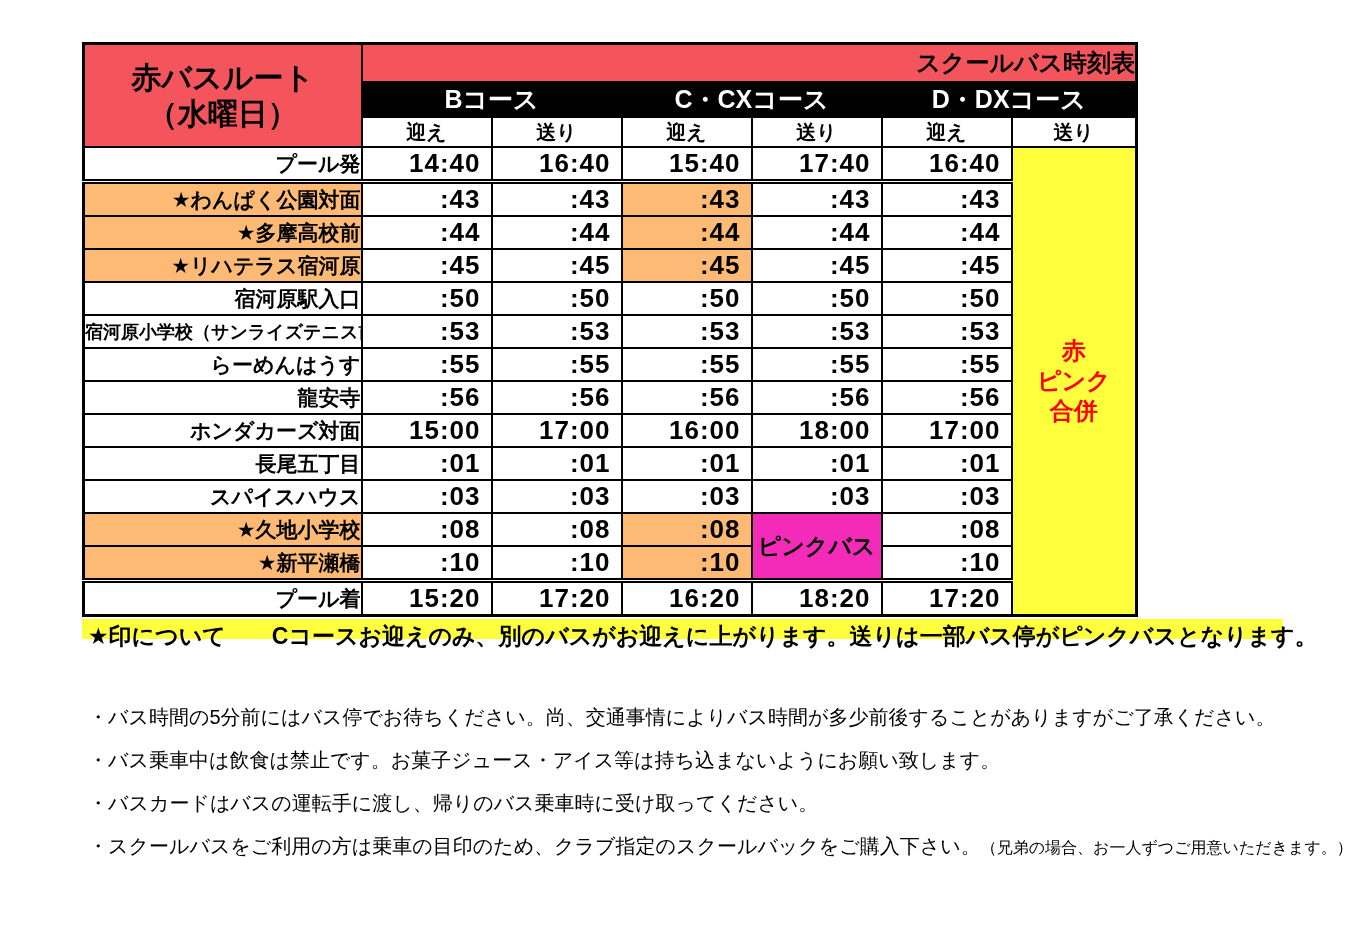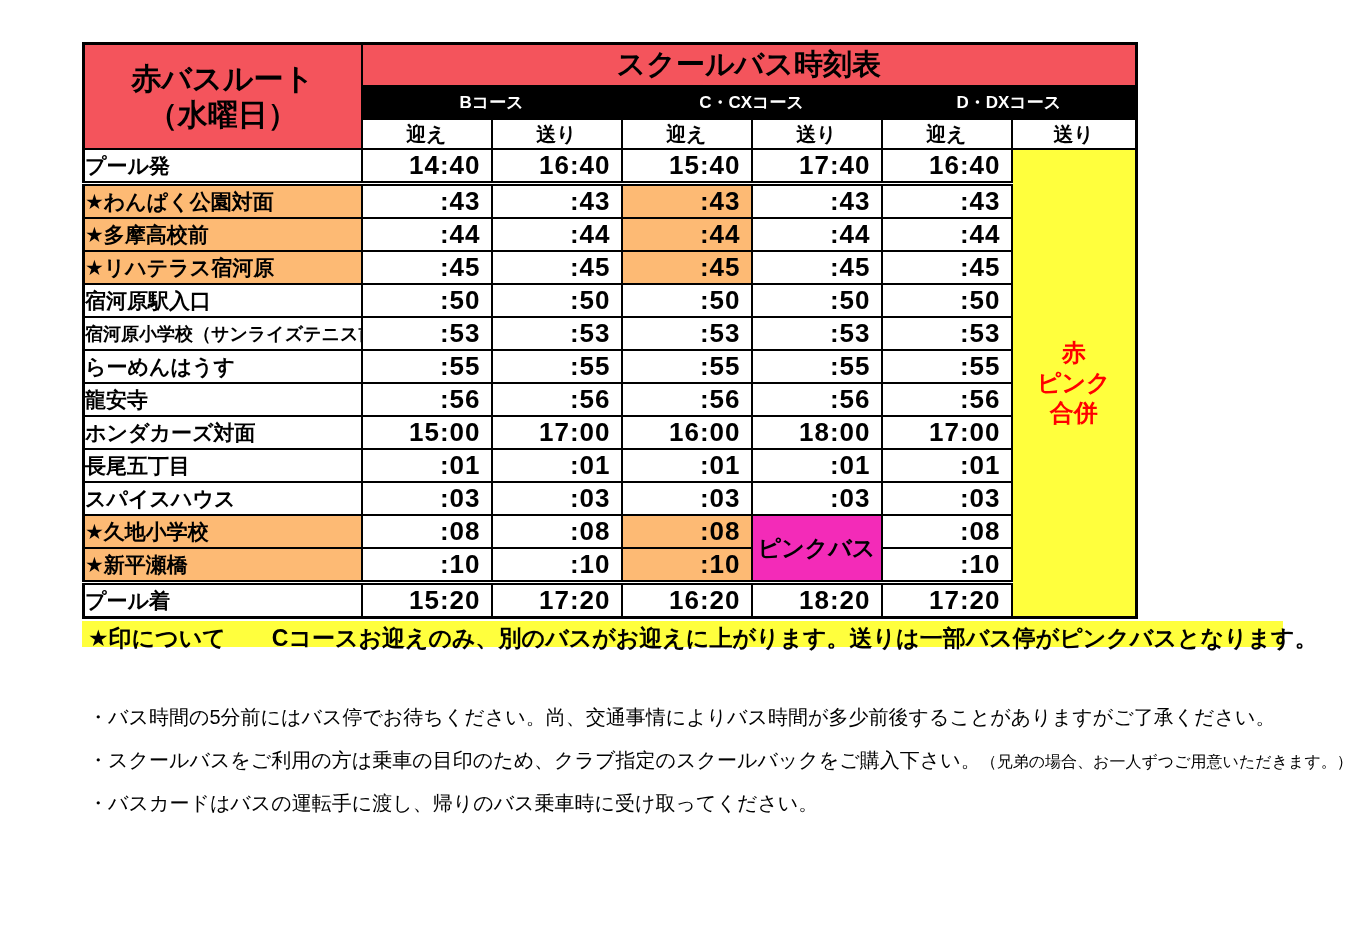--- a/index.html
+++ b/index.html
@@ -4,34 +4,34 @@
 <style>
   html,body{margin:0;padding:0;}
   body{
     width:1365px;height:942px;background:#ffffff;position:relative;
     font-family:"Liberation Sans","DejaVu Sans",sans-serif;color:#000;
   }
   .table-wrap{position:absolute;left:82px;top:42px;}
   table{border-collapse:collapse;border:3px solid #000;table-layout:fixed;width:1053px;}
   td{border:2px solid #000;padding:0;overflow:hidden;white-space:nowrap;}
   .route-cell{background:#F4545C;font-size:30px;font-weight:bold;text-align:center;line-height:1.2;}
-  .title-cell{background:#F4545C;font-size:29px;font-weight:bold;text-align:center;height:36px;}
-  .course-cell{background:#000;color:#fff;font-size:17px;font-weight:bold;text-align:center;height:31px;}
+  .title-cell{background:#F4545C;font-size:24px;font-weight:bold;text-align:right;height:36px;}
+  .course-cell{background:#000;color:#fff;font-size:25px;font-weight:bold;text-align:center;height:31px;}
   .wdiv{border-left-color:#fff;}
   .dir-cell{font-size:20px;font-weight:bold;text-align:center;height:28px;background:#fff;}
   tr.data{height:31px;}
-  td.stop{font-size:21px;font-weight:bold;text-align:left;background:#fff;}
+  td.stop{font-size:21px;font-weight:bold;text-align:right;background:#fff;}
   td.stop.small{font-size:18px;}
   td.time{font-size:26px;font-weight:bold;text-align:right;padding-right:10px;background:#fff;letter-spacing:1px;}
   td.hl{background:#fdba74;}
   td.pink{background:#F32BB8;font-size:23px;font-weight:bold;text-align:center;}
   td.merge{background:#FFFF3D;color:#FF0000;font-size:24px;font-weight:bold;text-align:center;line-height:1.25;vertical-align:middle;}
   tr.sep td{border-top:5px double #000;}
   .footnote-bar{
-    width:1195px;height:26px;background:#FFFF3D;margin-top:2px;
+    width:1195px;height:20px;background:#FFFF3D;margin-top:2px;
     font-size:23px;font-weight:bold;line-height:34px;padding-left:6px;white-space:nowrap;
   }
   .notes{position:absolute;left:88px;top:703px;font-size:20px;line-height:28px;}
   .notes-head{position:relative;width:1200px;margin-bottom:12px;}
   .notes-date{position:absolute;left:942px;top:0;}
   .note-line{margin-bottom:13px;white-space:nowrap;}
   .note-sub{font-size:16px;}
 </style>
 </head>
 <body>
@@ -189,18 +189,21 @@
       </tbody>
   </table>
   <div class="footnote-bar">★印について　　Cコースお迎えのみ、別のバスがお迎えに上がります。送りは一部バス停がピンクバスとなります。</div>
 </div>
 
 <div class="notes">
   <div class="note-line">
     <span>・バス時間の5分前にはバス停でお待ちください。尚、交通事情によりバス時間が多少前後することがありますがご了承ください。</span><span class="note-sub"></span>
   </div>
   <div class="note-line">
+    <span>・バス乗車中は飲食は禁止です。お菓子ジュース・アイス等は持ち込まないようにお願い致します。</span><span class="note-sub"></span>
+  </div>
+  <div class="note-line">
+    <span>・バスカードはバスの運転手に渡し、帰りのバス乗車時に受け取ってください。</span><span class="note-sub"></span>
+  </div>
+  <div class="note-line">
     <span>・スクールバスをご利用の方は乗車の目印のため、クラブ指定のスクールバックをご購入下さい。</span><span class="note-sub">（兄弟の場合、お一人ずつご用意いただきます。）</span>
-  </div>
-  <div class="note-line">
-    <span>・バスカードはバスの運転手に渡し、帰りのバス乗車時に受け取ってください。</span><span class="note-sub"></span>
   </div>
 </div>
 
 </body></html>

